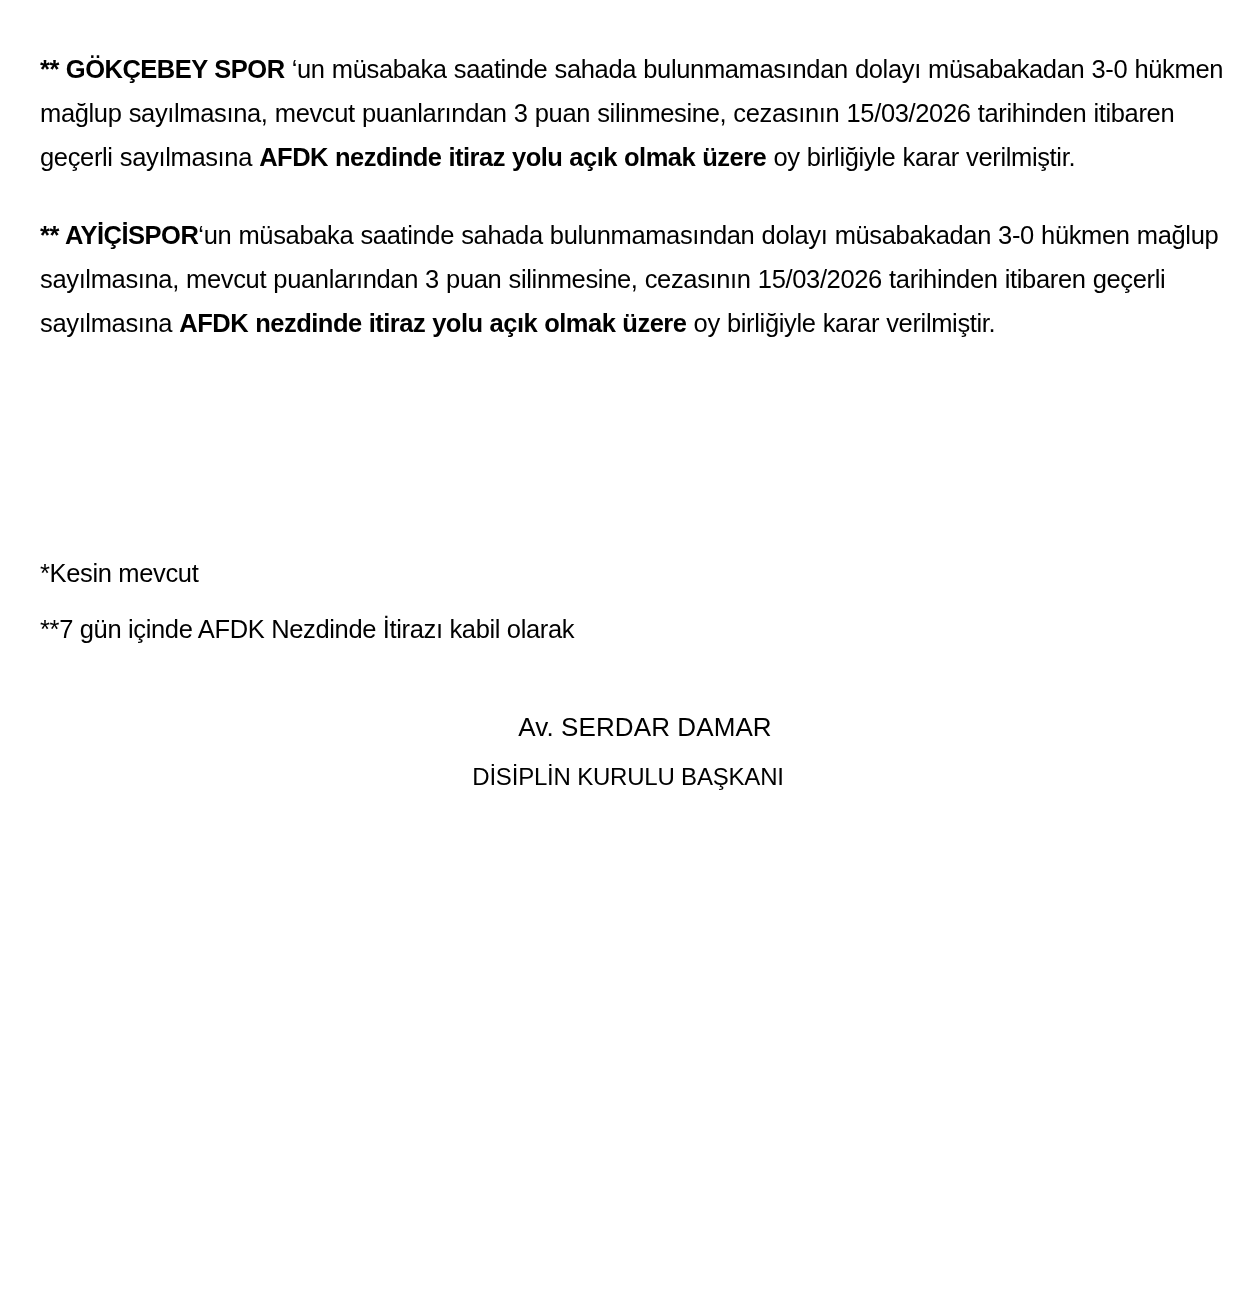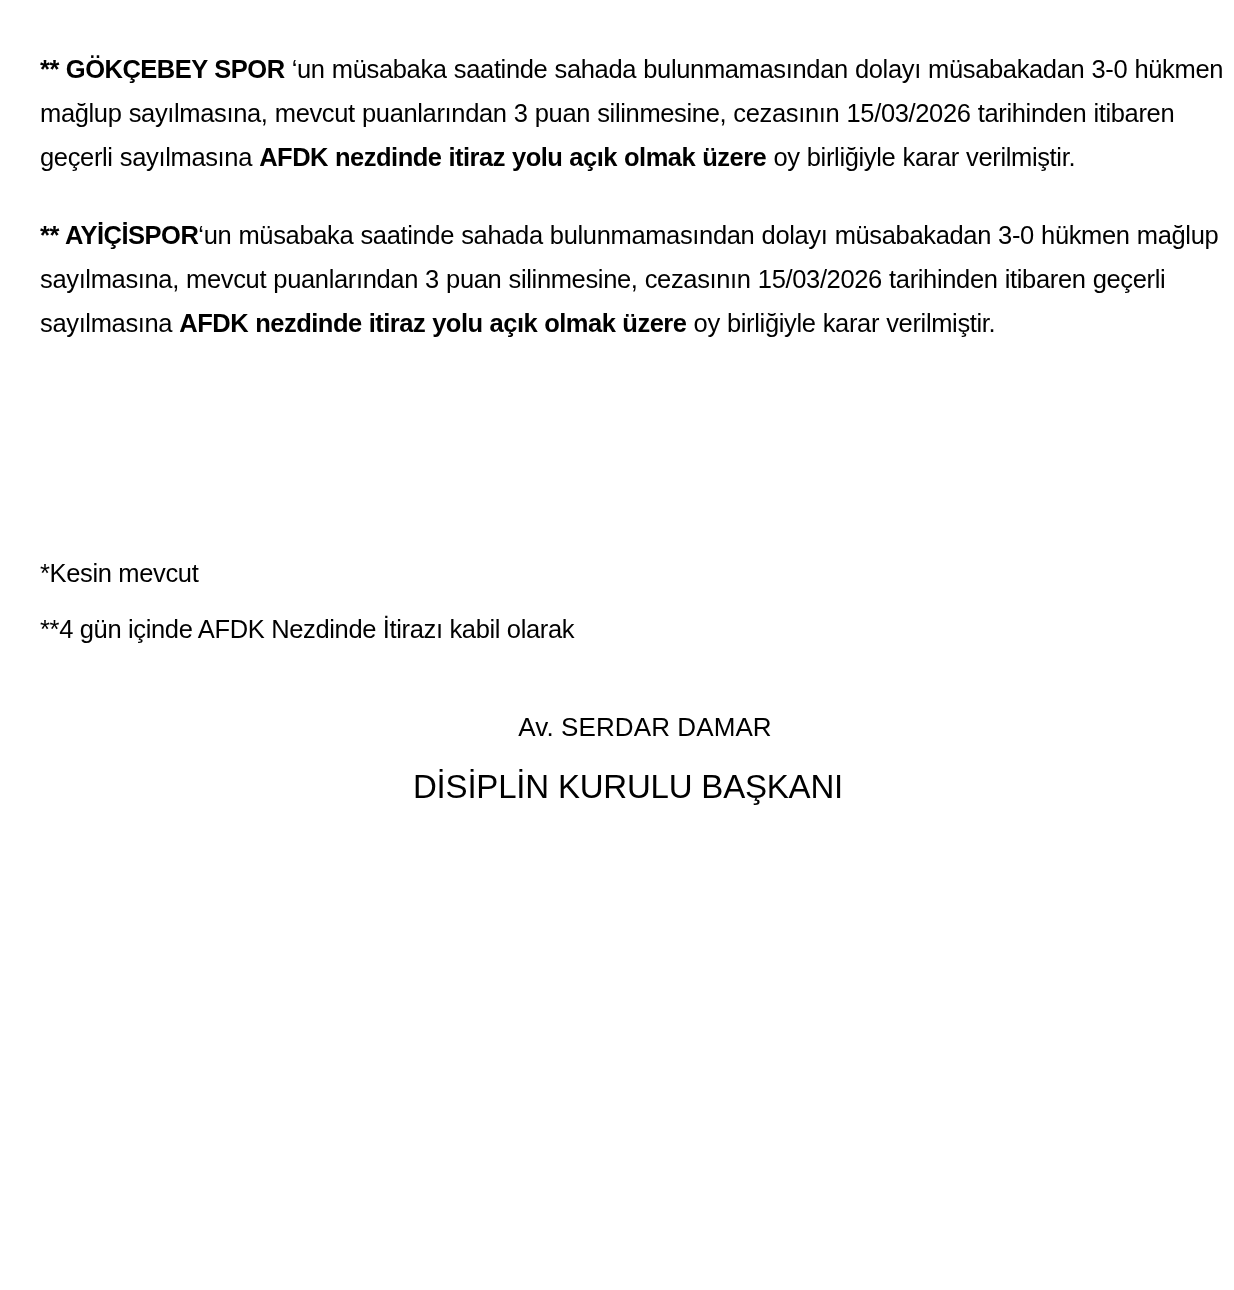--- a/index.html
+++ b/index.html
@@ -93,43 +93,43 @@
   .sig-name {
     font-family: "Liberation Sans", "DejaVu Sans", sans-serif;
     font-size: 26px;
     line-height: 34px;
     letter-spacing: 0.1px;
     padding-left: 56px;
   }
 
   .sig-title {
     font-family: "Liberation Sans", "DejaVu Sans", sans-serif;
-    font-size: 33px;
+    font-size: 24px;
     line-height: 34px;
     letter-spacing: -0.2px;
-    margin-top: 26px;
+    margin-top: 16px;
     padding-left: 22px;
   }
 </style>
 </head>
 <body>
 
 <div class="page">
 
   <div class="doc-body">
 
     <p class="para"><span class="bold">** </span><span class="bold">GÖKÇEBEY SPOR</span><span> ‘un müsabaka saatinde sahada bulunmamasından dolayı müsabakadan 3-0 hükmen mağlup sayılmasına, mevcut puanlarından 3 puan silinmesine, cezasının 15/03/2026 tarihinden itibaren geçerli sayılmasına </span><span class="bold">AFDK nezdinde itiraz yolu açık olmak üzere</span><span> oy birliğiyle karar verilmiştir.</span></p>
 
     <p class="para"><span class="bold">** </span><span class="bold">AYİÇİSPOR</span><span>‘un müsabaka saatinde sahada bulunmamasından dolayı müsabakadan 3-0 hükmen mağlup sayılmasına, mevcut puanlarından 3 puan silinmesine, cezasının 15/03/2026 tarihinden itibaren geçerli sayılmasına </span><span class="bold">AFDK nezdinde itiraz yolu açık olmak üzere</span><span> oy birliğiyle karar verilmiştir.</span></p>
 
   </div>
 
   <div class="footnotes">
     <p class="footnote">*Kesin mevcut</p>
-    <p class="footnote">**4 gün içinde AFDK Nezdinde İtirazı kabil olarak</p>
+    <p class="footnote">**7 gün içinde AFDK Nezdinde İtirazı kabil olarak</p>
   </div>
 
   <div class="signature">
     <p class="sig-line sig-name">Av. SERDAR DAMAR</p>
     <p class="sig-line sig-title">DİSİPLİN KURULU BAŞKANI</p>
   </div>
 
 </div>
 
 </body></html>

